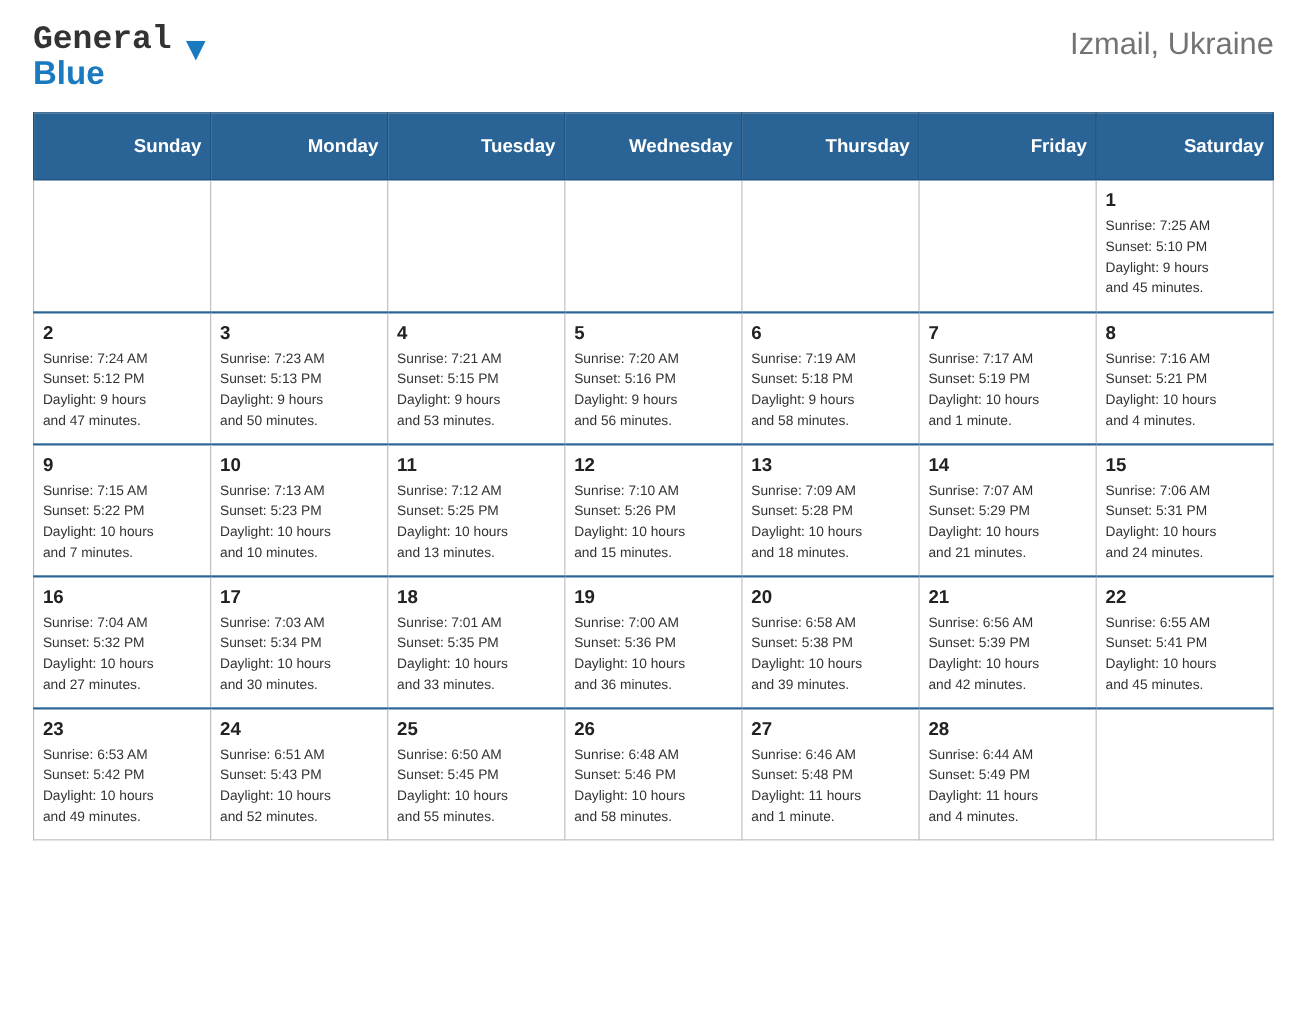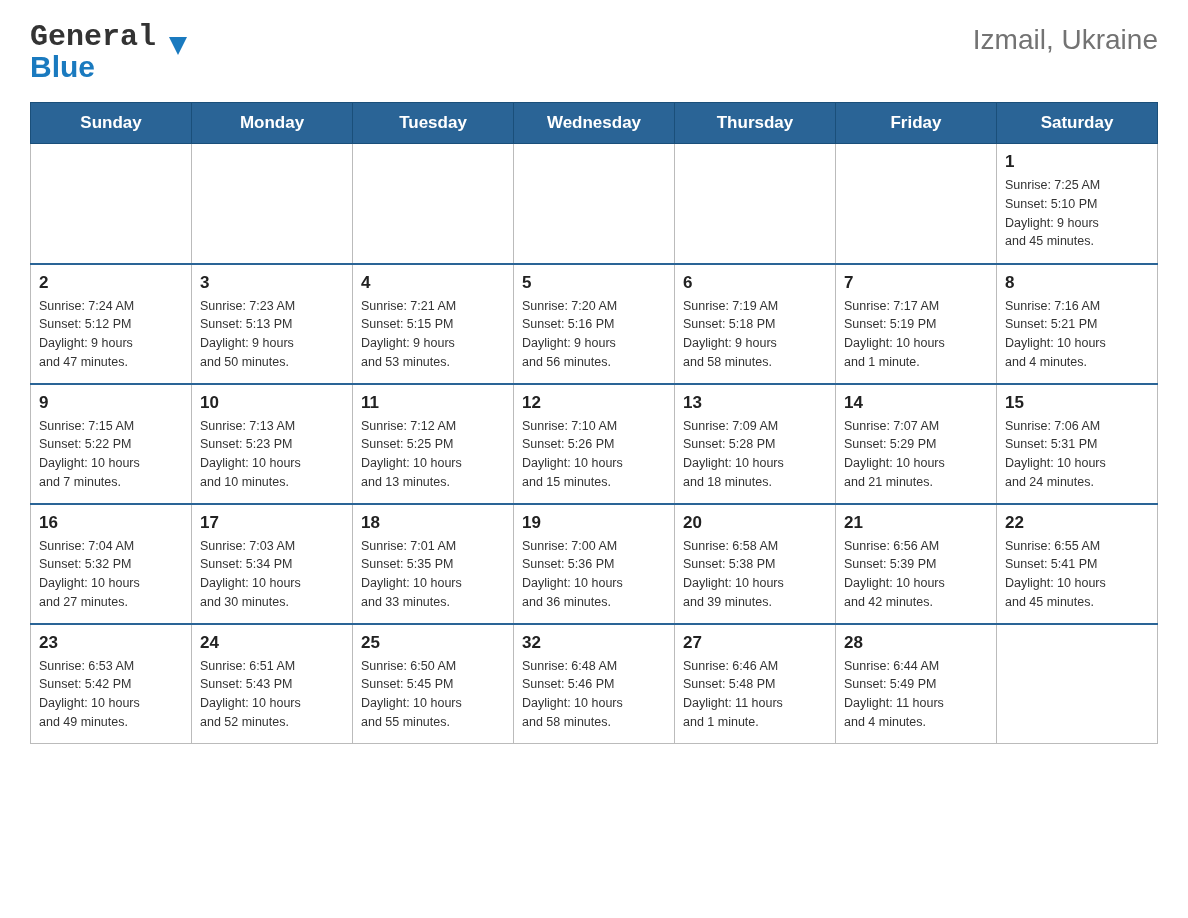--- a/index.html
+++ b/index.html
@@ -42,22 +42,22 @@
     .calendar {
       width: 100%;
       border-collapse: collapse;
       border: 1px solid #999;
     }
     .calendar th {
       background: #2a6496;
       color: #fff;
       font-size: 17px;
       font-weight: bold;
-      padding: 10px 8px;
-      text-align: center;
+      padding: 20px 8px;
+      text-align: right;
       border: 1px solid #1a4f7a;
     }
     .calendar td {
       vertical-align: top;
       padding: 8px 8px;
       border: 1px solid #bbb;
       width: calc(100% / 7);
       min-height: 110px;
       background: #fff;
     }
@@ -225,21 +225,21 @@
         </td>
         <td>
           <div class="day-number">24</div>
           <div class="day-info">Sunrise: 6:51 AM<br>Sunset: 5:43 PM<br>Daylight: 10 hours<br>and 52 minutes.</div>
         </td>
         <td>
           <div class="day-number">25</div>
           <div class="day-info">Sunrise: 6:50 AM<br>Sunset: 5:45 PM<br>Daylight: 10 hours<br>and 55 minutes.</div>
         </td>
         <td>
-          <div class="day-number">32</div>
+          <div class="day-number">26</div>
           <div class="day-info">Sunrise: 6:48 AM<br>Sunset: 5:46 PM<br>Daylight: 10 hours<br>and 58 minutes.</div>
         </td>
         <td>
           <div class="day-number">27</div>
           <div class="day-info">Sunrise: 6:46 AM<br>Sunset: 5:48 PM<br>Daylight: 11 hours<br>and 1 minute.</div>
         </td>
         <td>
           <div class="day-number">28</div>
           <div class="day-info">Sunrise: 6:44 AM<br>Sunset: 5:49 PM<br>Daylight: 11 hours<br>and 4 minutes.</div>
         </td>

